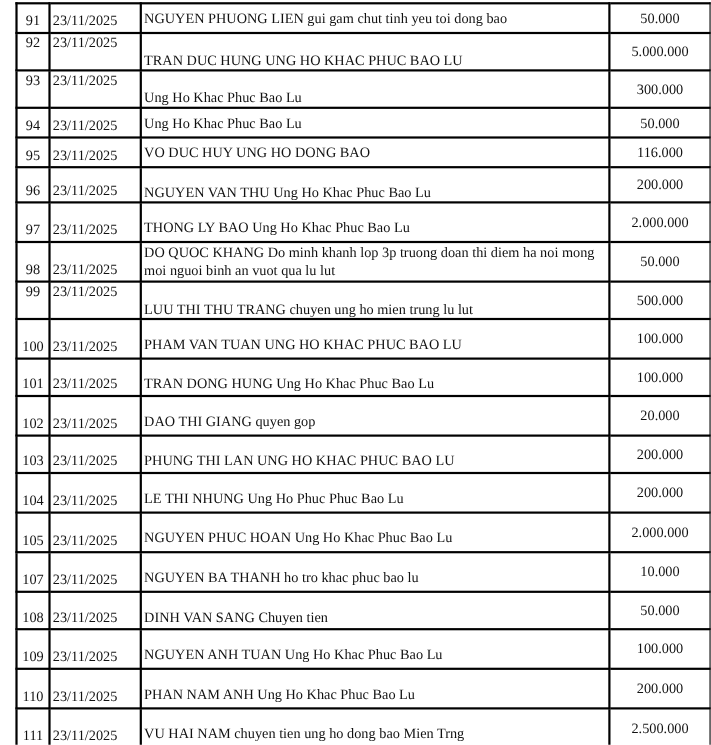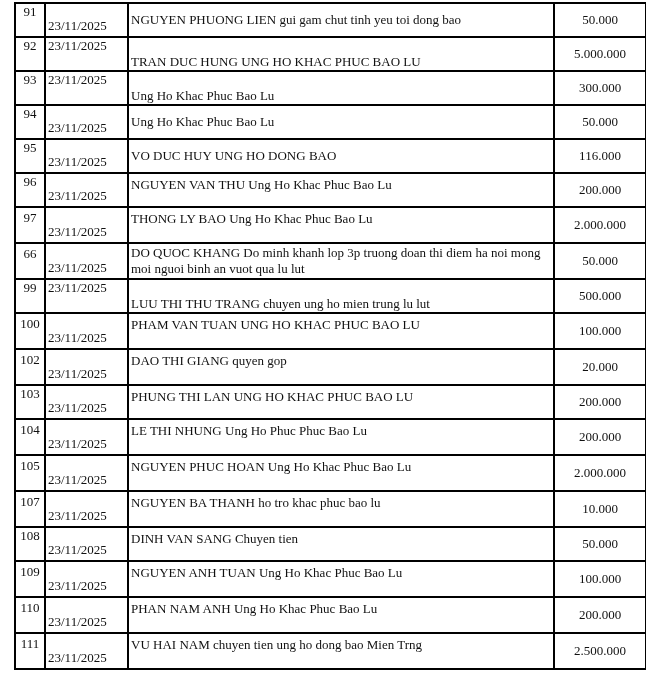--- a/index.html
+++ b/index.html
@@ -27,33 +27,33 @@
       border: 2px solid #000000;
       font-size: 13px;
       line-height: 16px;
       padding: 0 2px;
       overflow: hidden;
     }
     td.c-no {
       width: 24px;
       text-align: center;
       vertical-align: bottom;
-      padding-bottom: 16px;
+      padding-bottom: 2px;
     }
     td.c-date {
       width: 77px;
       text-align: left;
       vertical-align: bottom;
       padding-bottom: 2px;
     }
     td.c-desc {
       width: 420px;
       text-align: left;
       vertical-align: top;
-      padding-top: 3px;
+      padding-top: 14px;
     }
     td.c-amt {
       width: 86px;
       text-align: center;
       vertical-align: middle;
       margin-left: 35px;
     }
     tr.h-s { height: 24px; }
     tr.h-m { height: 27px; }
     tr.h-l { height: 34px; }
@@ -103,35 +103,41 @@
       <td class="c-desc">NGUYEN VAN THU Ung Ho Khac Phuc Bao Lu</td>
       <td class="c-amt">200.000</td>
     </tr>
     <tr class="h-xl">
       <td class="c-no">97</td>
       <td class="c-date">23/11/2025</td>
       <td class="c-desc">THONG LY BAO Ung Ho Khac Phuc Bao Lu</td>
       <td class="c-amt">2.000.000</td>
     </tr>
     <tr class="h-xl">
-      <td class="c-no">66</td>
+      <td class="c-no">98</td>
       <td class="c-date">23/11/2025</td>
       <td class="c-desc" style="padding-top:1px">DO QUOC KHANG Do minh khanh lop 3p truong doan thi diem ha noi mong moi nguoi binh an vuot qua lu lut</td>
       <td class="c-amt">50.000</td>
     </tr>
     <tr class="h-s">
       <td class="c-no">99</td>
       <td class="c-date">23/11/2025</td>
       <td class="c-desc">LUU THI THU TRANG chuyen ung ho mien trung lu lut</td>
       <td class="c-amt">500.000</td>
     </tr>
     <tr class="h-xl">
       <td class="c-no">100</td>
       <td class="c-date">23/11/2025</td>
       <td class="c-desc">PHAM VAN TUAN UNG HO KHAC PHUC BAO LU</td>
+      <td class="c-amt">100.000</td>
+    </tr>
+    <tr class="h-l">
+      <td class="c-no">101</td>
+      <td class="c-date">23/11/2025</td>
+      <td class="c-desc">TRAN DONG HUNG Ung Ho Khac Phuc Bao Lu</td>
       <td class="c-amt">100.000</td>
     </tr>
     <tr class="h-xl">
       <td class="c-no">102</td>
       <td class="c-date">23/11/2025</td>
       <td class="c-desc">DAO THI GIANG quyen gop</td>
       <td class="c-amt">20.000</td>
     </tr>
     <tr class="h-l">
       <td class="c-no">103</td>

